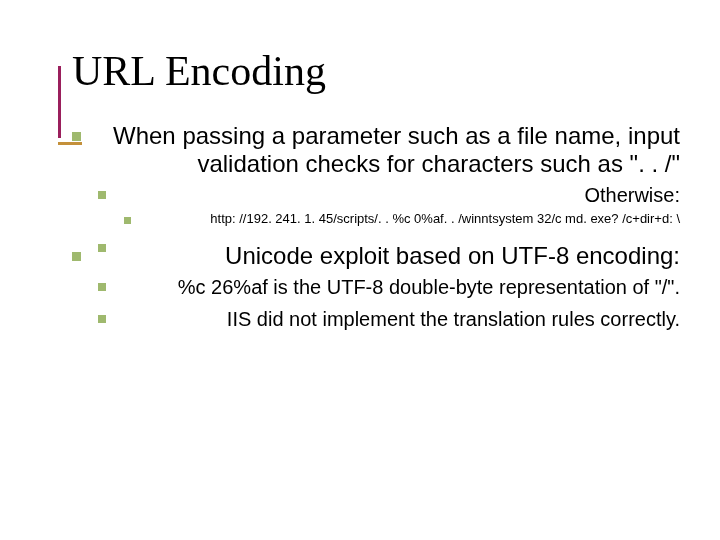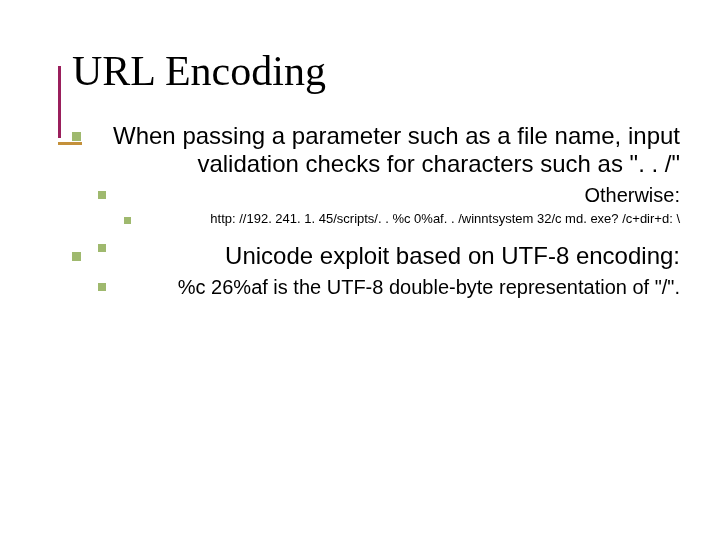--- a/index.html
+++ b/index.html
@@ -91,16 +91,20 @@
     </li>
 
     <li class="tight">
       <span class="bullet"></span>
       <span>Unicode exploit based on UTF-8 encoding:</span>
       <ul class="lvl2">
         <li>
           <span class="bullet"></span>
           <span>%c 26%af is the UTF-8 double-byte representation of "/".</span>
         </li>
+        <li>
+          <span class="bullet"></span>
+          <span>IIS did not implement the translation rules correctly.</span>
+        </li>
       </ul>
     </li>
   </ul>
 </div>
 
 </body></html>

